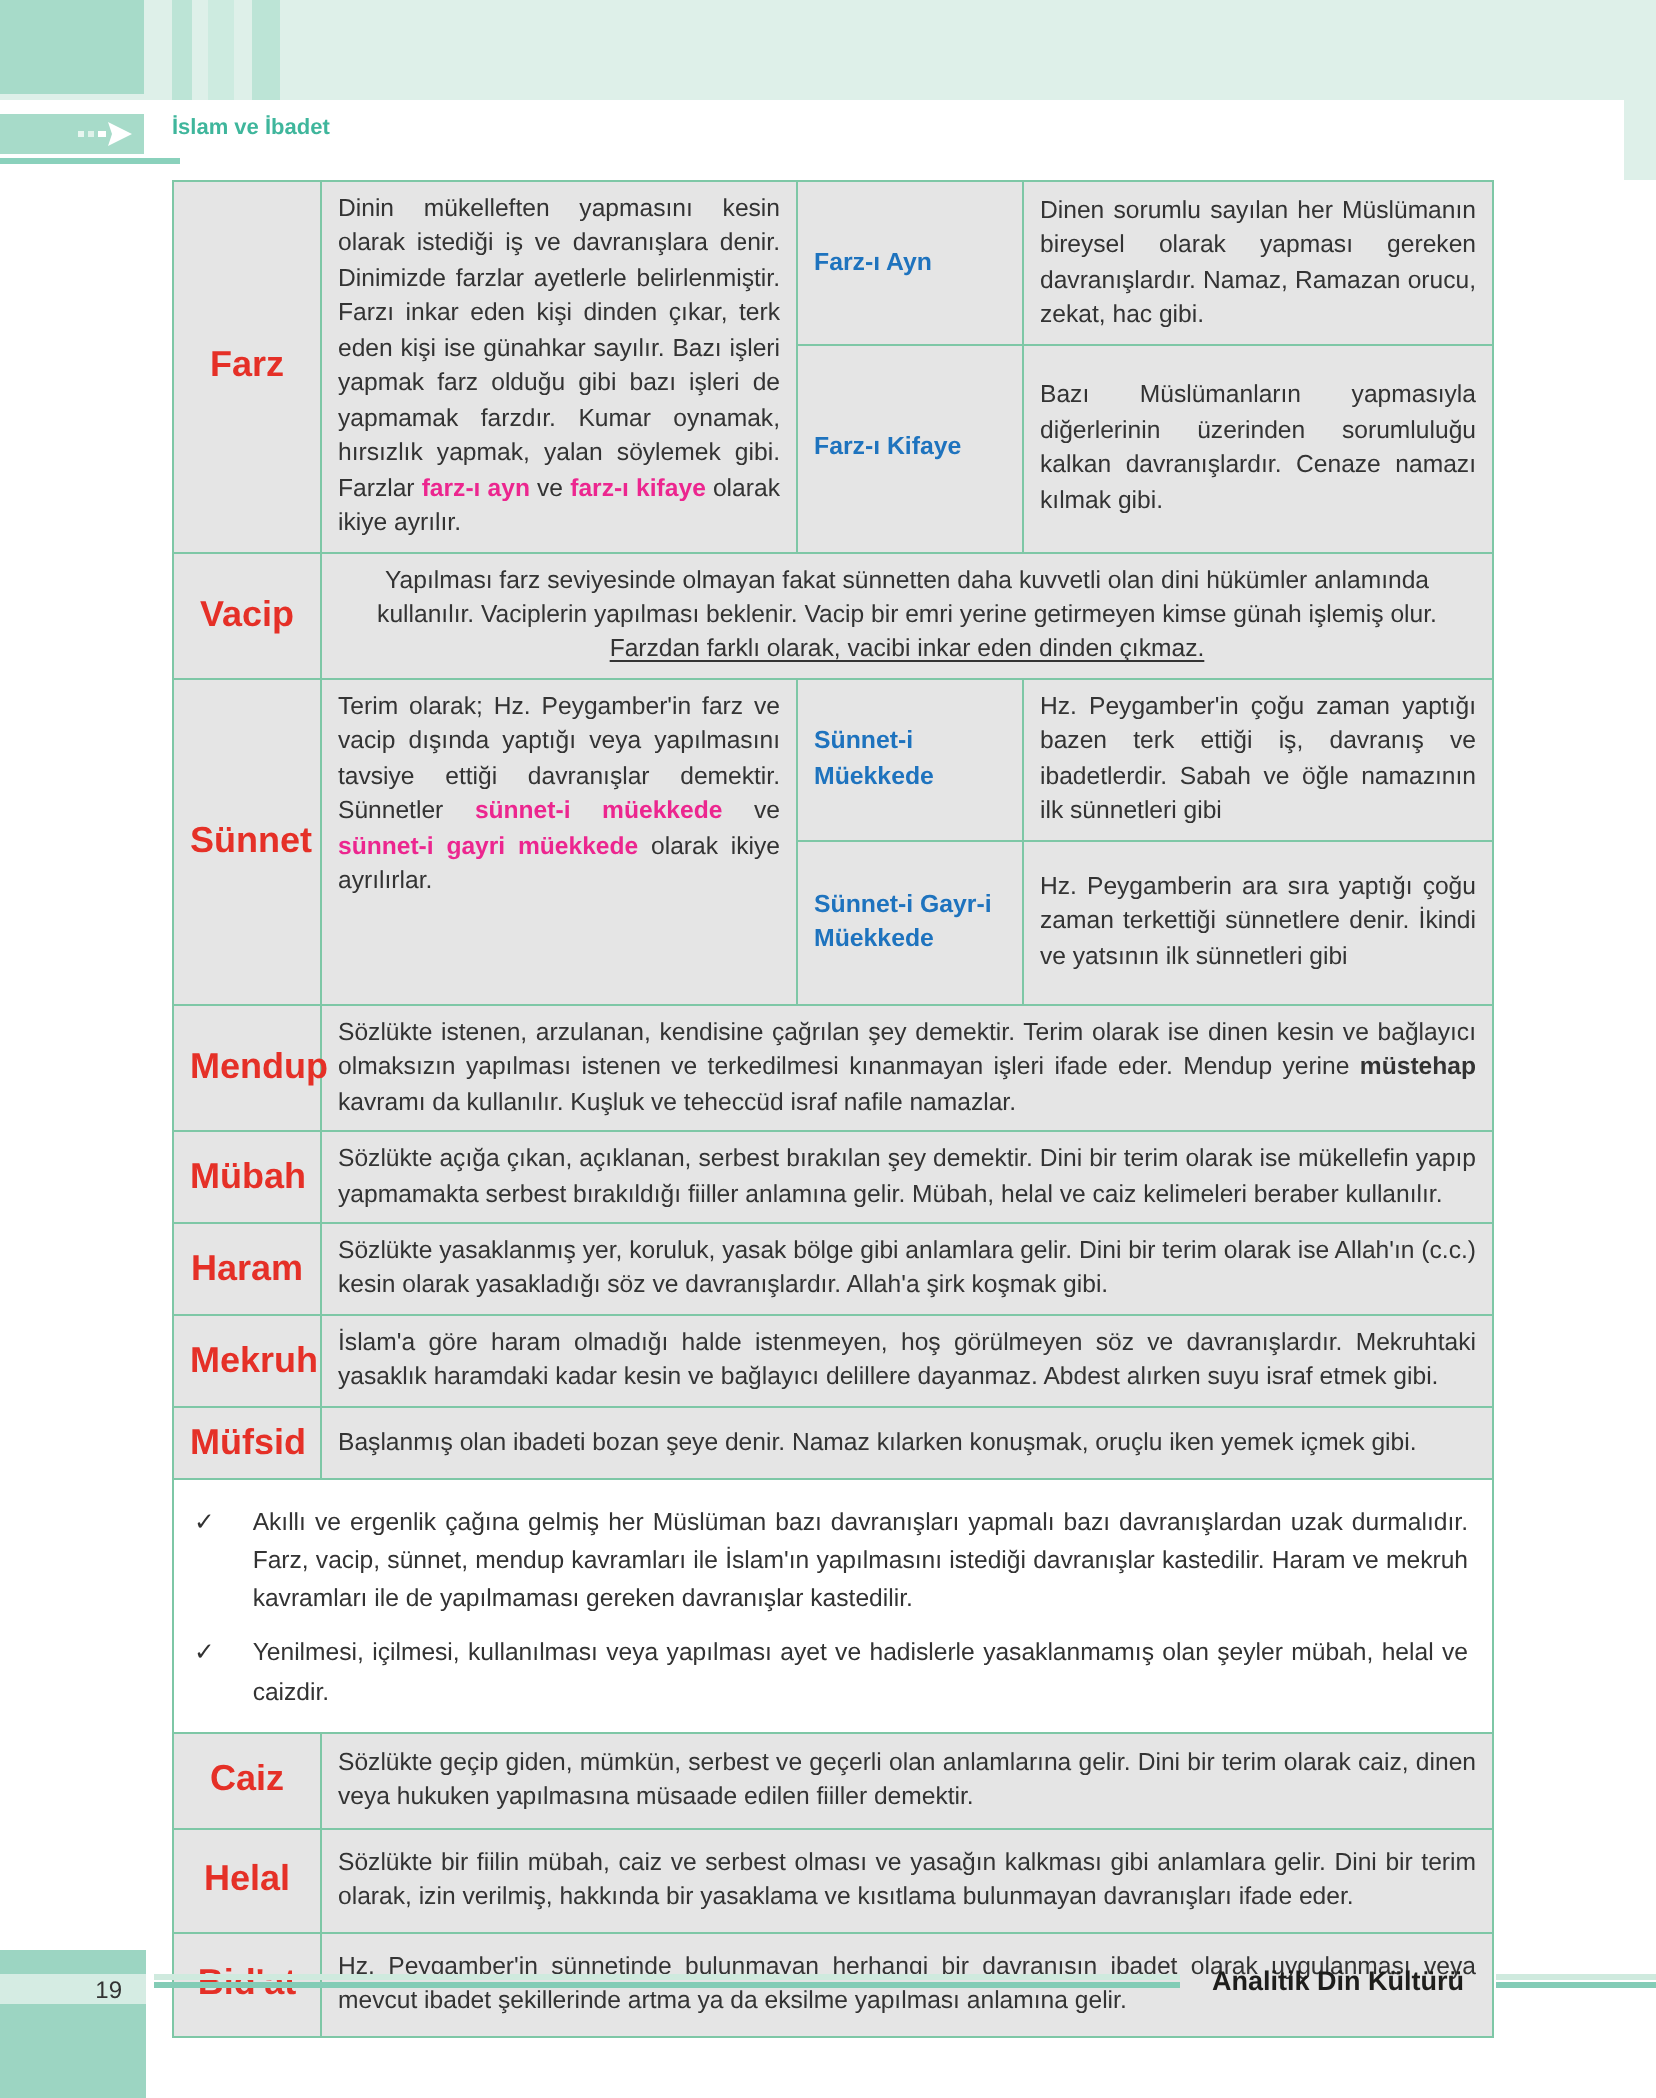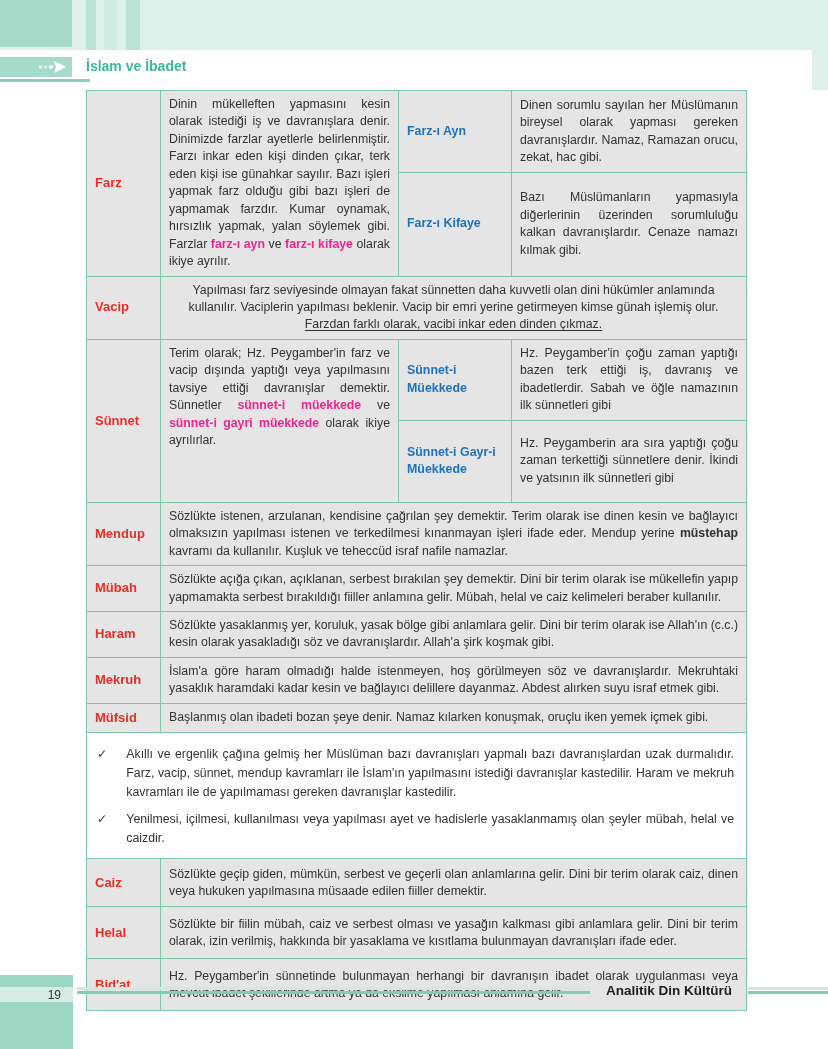--- a/index.html
+++ b/index.html
@@ -14,36 +14,36 @@
   .top-left-block{position:absolute;left:0;top:0;width:72px;height:47px;background:#a7dbc9;}
   .stripe{position:absolute;top:0;height:50px;}
   .stripe.s1{left:86px;width:10px;background:#bce4d6;}
   .stripe.s2{left:104px;width:13px;background:#cdebe0;}
   .stripe.s3{left:126px;width:14px;background:#bce4d6;}
   .top-right-block{position:absolute;right:0;top:0;width:16px;height:90px;background:#def0e9;}
   
   .header-block{position:absolute;left:0;top:57px;width:72px;height:20px;background:#a7dbc9;
     display:flex;align-items:center;justify-content:flex-end;padding-right:5px;box-sizing:border-box;}
   .header-underline{position:absolute;left:0;top:79px;width:90px;height:3px;background:#8ad1bc;}
-  .section-title{position:absolute;left:86px;top:58px;font-size:14px;font-weight:bold;color:#3fb69c;}
+  .section-title{position:absolute;left:86px;top:58px;font-size:11px;font-weight:bold;color:#3fb69c;}
   
   .concept-table{
     position:absolute;left:86px;top:90px;width:660px;
     border-collapse:collapse;table-layout:fixed;
     font-size:12.3px;line-height:1.42;color:#333;
   }
   .concept-table td{
     border:1px solid #7ec7a6;background:#e5e5e5;
     padding:5px 8px;vertical-align:middle;box-sizing:border-box;
   }
   .col-label{width:74px;}
   .col-desc{width:238px;}
   .col-sublabel{width:113px;}
   .col-subdesc{width:235px;}
-  td.label-cell{text-align:left;color:#e53027;font-weight:bold;font-size:13px;}
+  td.label-cell{text-align:center;color:#e53027;font-weight:bold;font-size:18px;}
   td.desc-cell{text-align:justify;vertical-align:middle;}
   td.sublabel-cell{color:#1e73be;font-weight:bold;font-size:12.4px;vertical-align:middle;}
   td.notes-cell{background:#ffffff;padding:10px 12px 8px 10px;text-align:justify;}
   .note{display:flex;gap:7px;margin:2px 0 8px 0;line-height:1.55;}
   .note:last-child{margin-bottom:2px;}
   .note .check{flex:0 0 auto;color:#333;}
   .note .ntext{flex:1;text-align:justify;margin-left:12px;}
   .hl-pink{color:#ec268f;font-weight:bold;}
   .u{text-decoration:underline;text-underline-offset:2px;}
   .b{font-weight:bold;}

